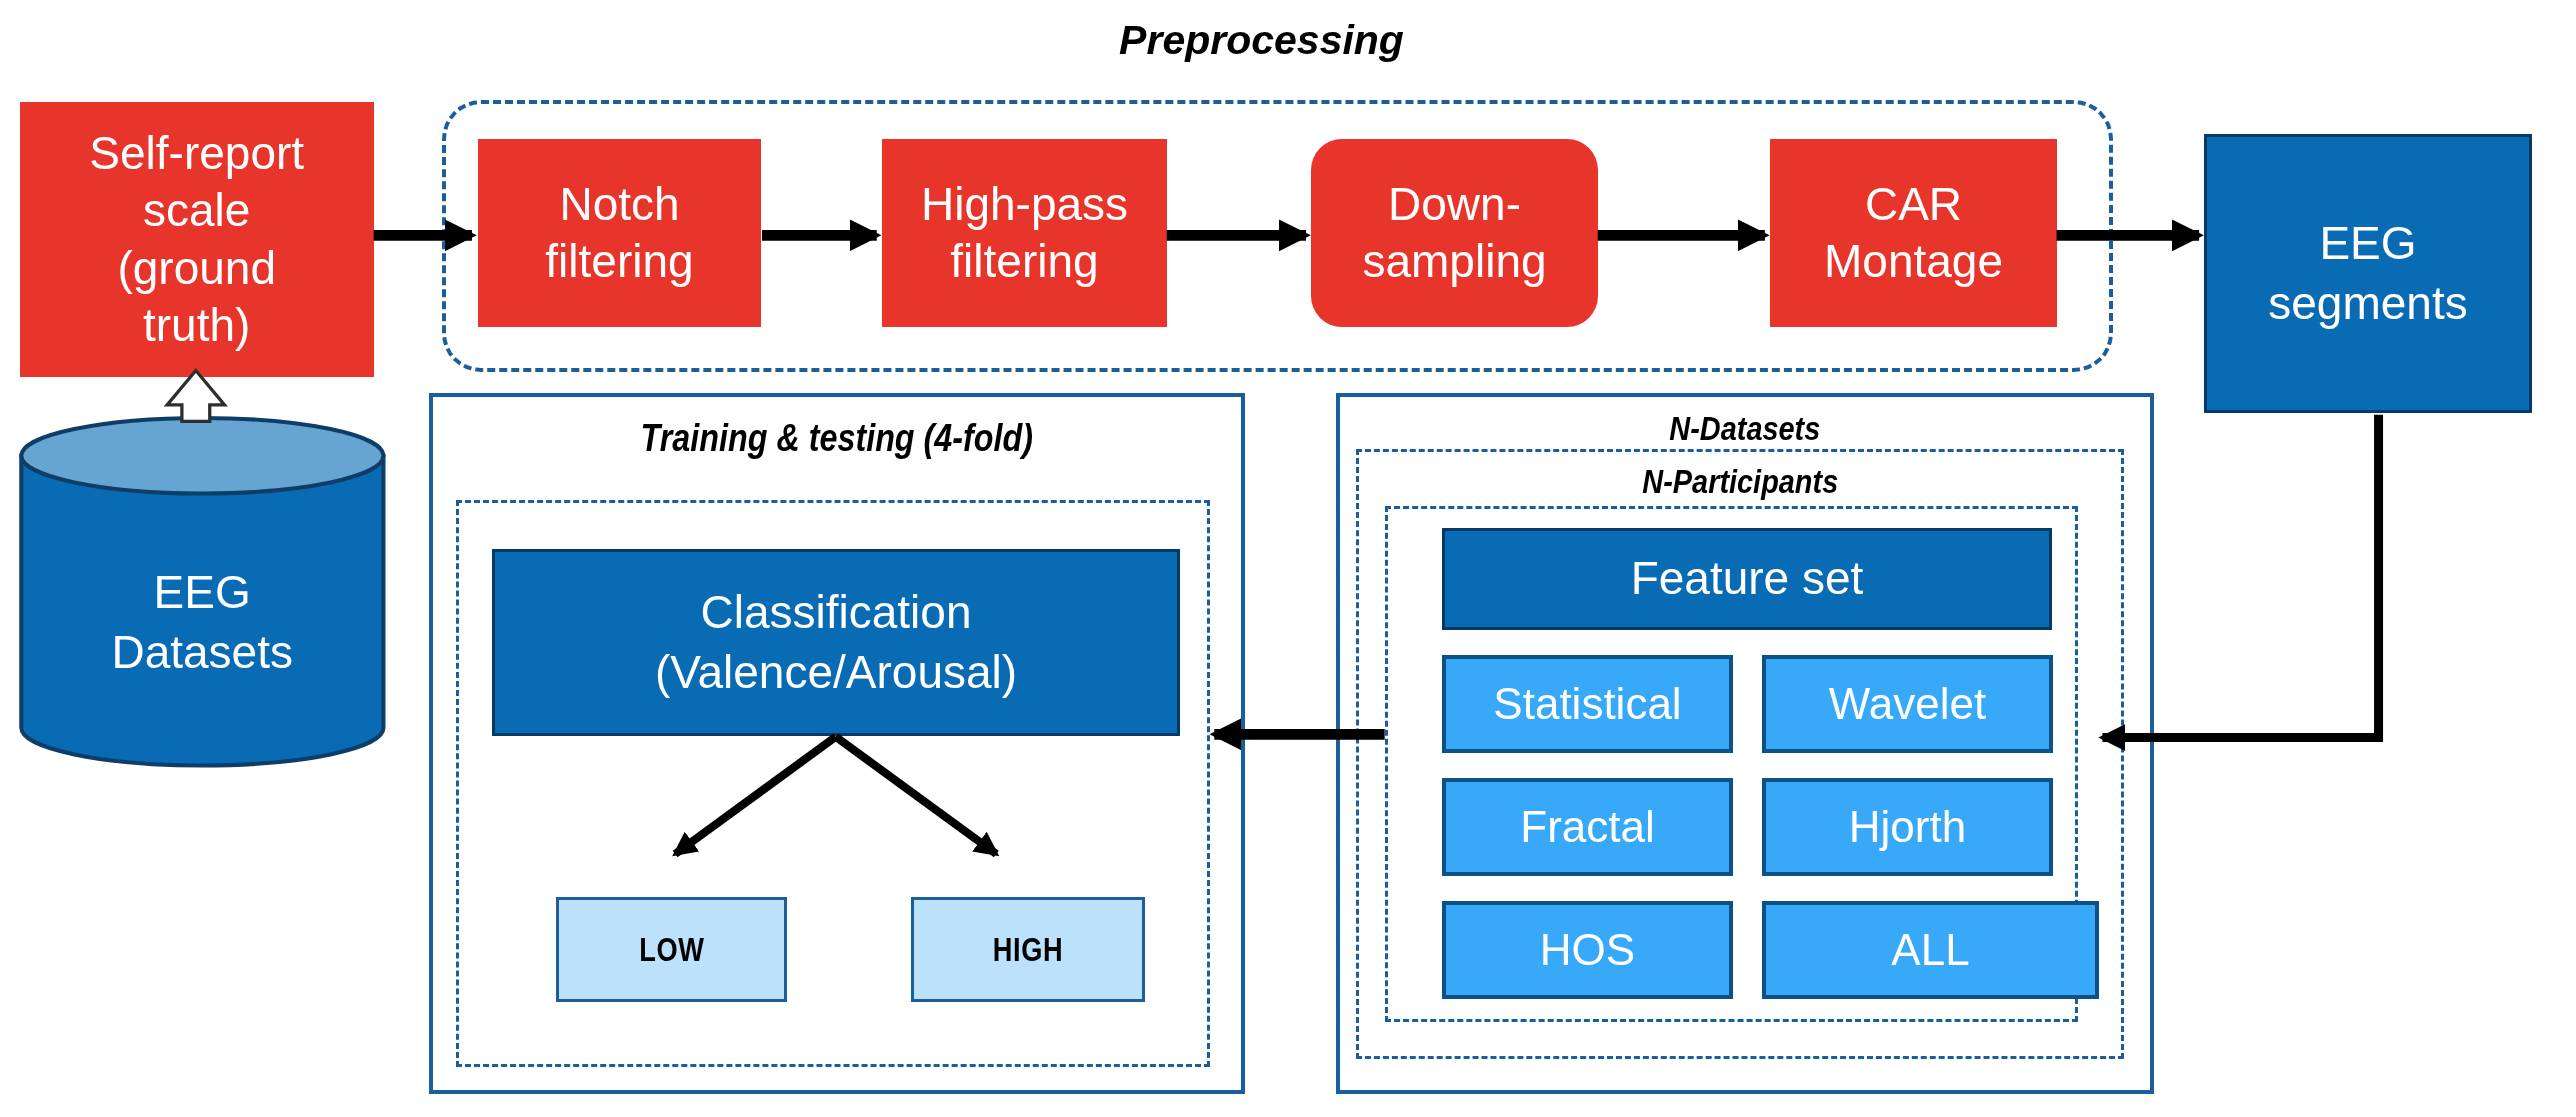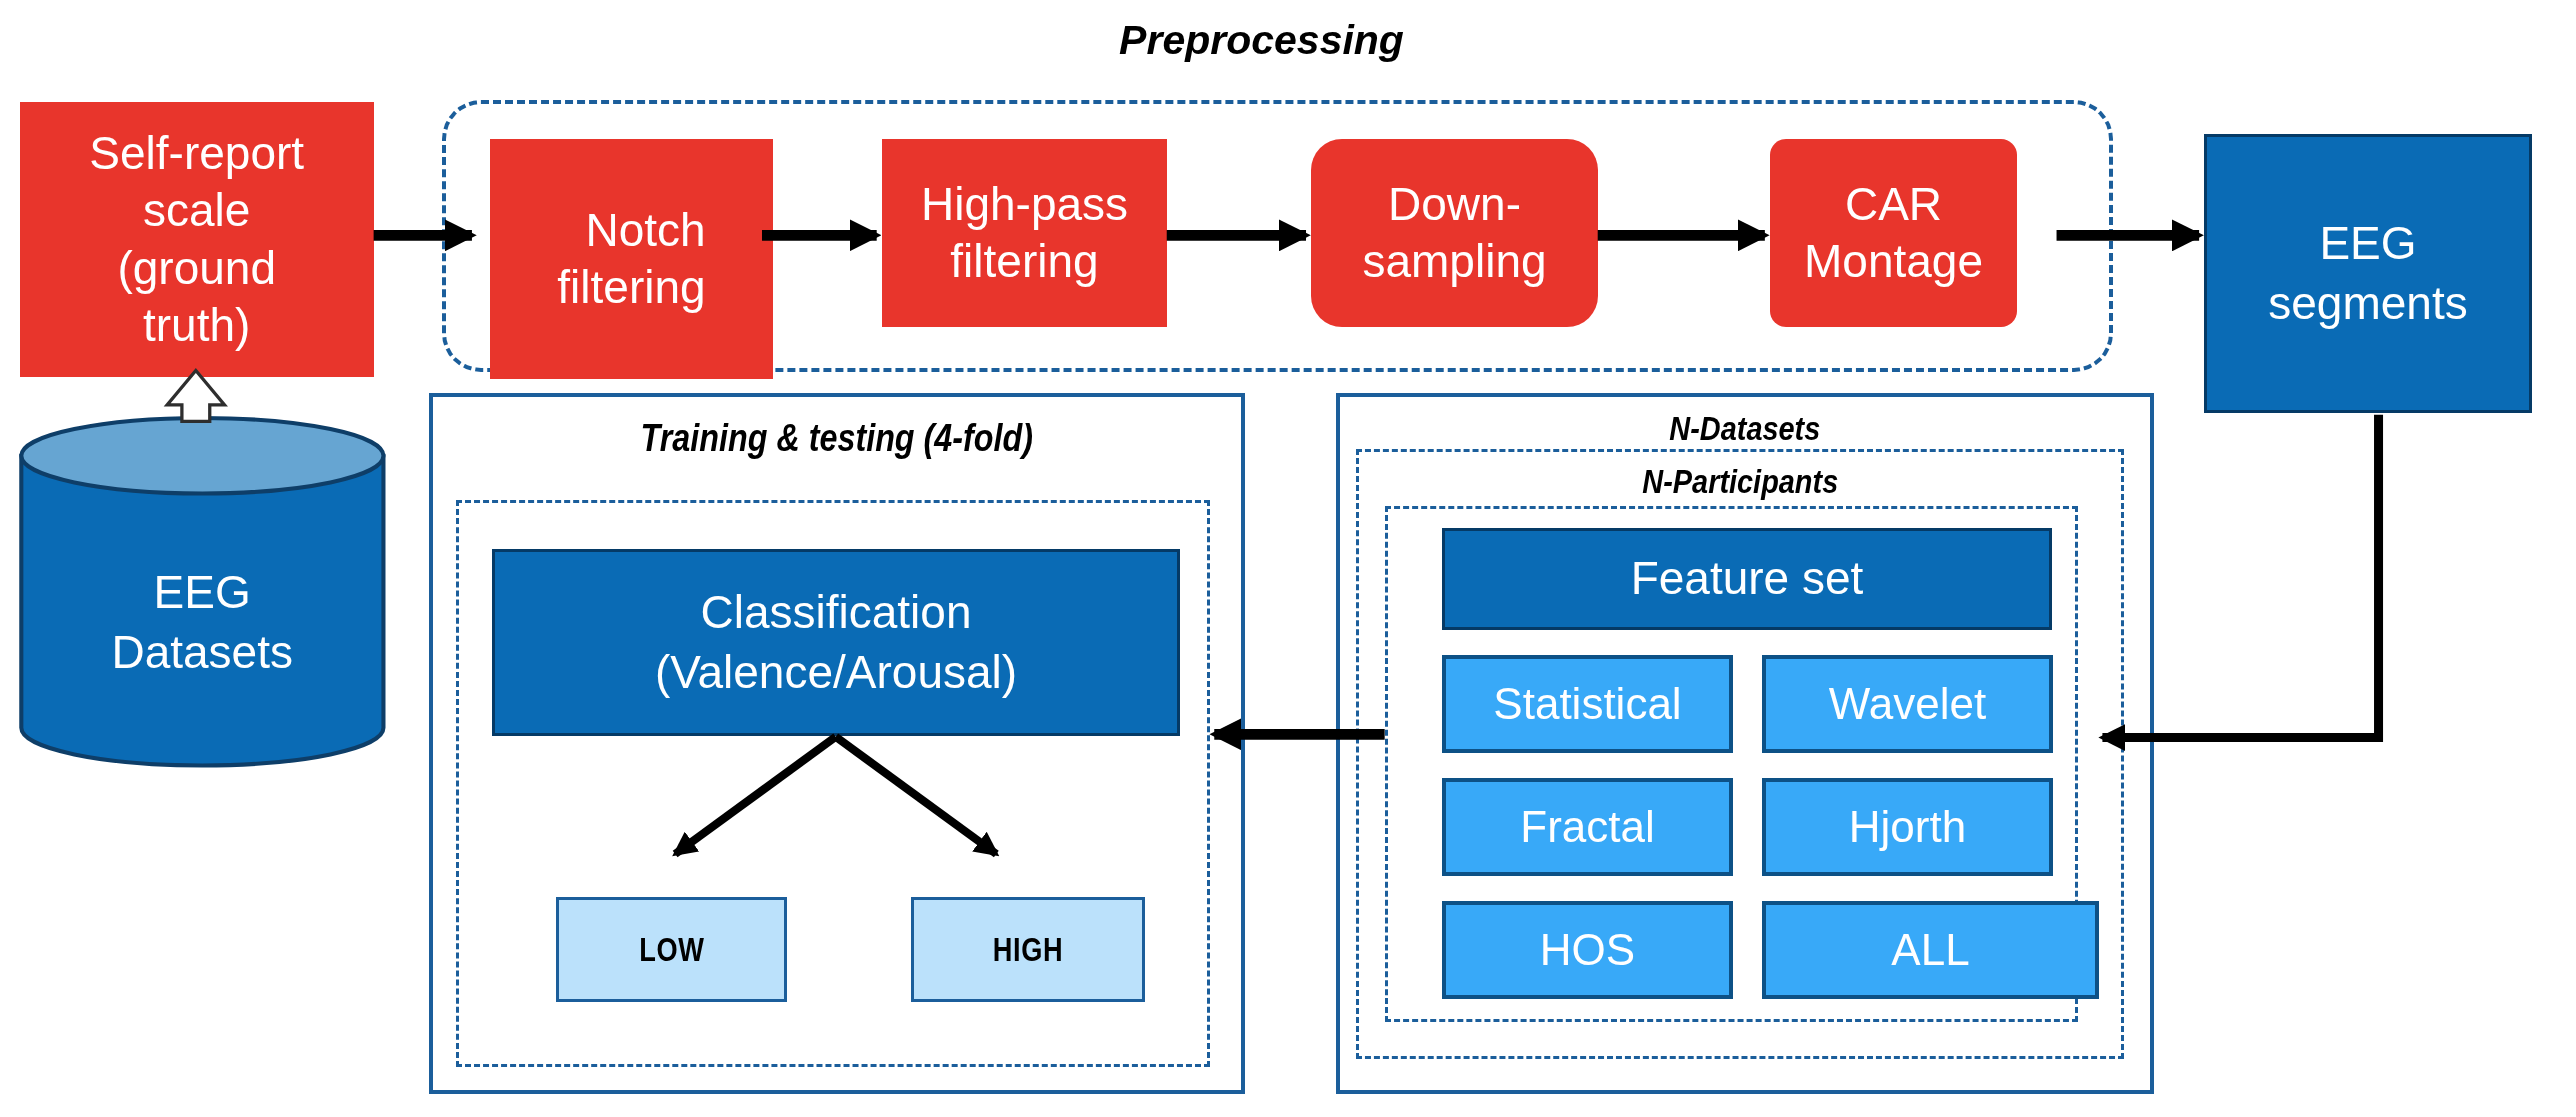--- a/index.html
+++ b/index.html
@@ -59,27 +59,27 @@
       <span>N-Participants</span>
     </div>
 
   <div class="box red" style="left:19.7px; top:102px; width:354px; height:275px;">Self-report
 scale
 (ground
 truth)</div>
   <div class="box" style="left:19.7px; top:524px; width:365px; height:197px; color:#fff; font-size:46px; line-height:1.3;">EEG
 Datasets</div>
 
-  <div class="box red" style="left:490px;  top:139px; width:283px; height:240px;text-align:right;">Notch
+  <div class="box red" style="left:478px;  top:139px; width:283px; height:188px;">Notch
 filtering</div>
   <div class="box red" style="left:882px; top:139px; width:285px; height:188px;">High-pass
 filtering</div>
   <div class="box red" style="left:1311px; top:139px; width:287px; height:188px;border-radius:31px;">Down-
 sampling</div>
-  <div class="box red" style="left:1770px; top:139px; width:247px; height:188px;border-radius:16px;">CAR
+  <div class="box red" style="left:1770px; top:139px; width:287px; height:188px;">CAR
 Montage</div>
 
   <div class="box bluebox" style="left:2204px; top:134px; width:328px; height:279px;">EEG
 segments</div>
 
   <div class="box bluebox" style="left:492px; top:549px; width:688px; height:187px;">Classification
 (Valence/Arousal)</div>
   <div class="box pale" style="left:556px; top:897px; width:231px; height:105px;"><span>LOW</span></div>
   <div class="box pale" style="left:911px; top:897px; width:234px; height:105px;"><span>HIGH</span></div>
 

